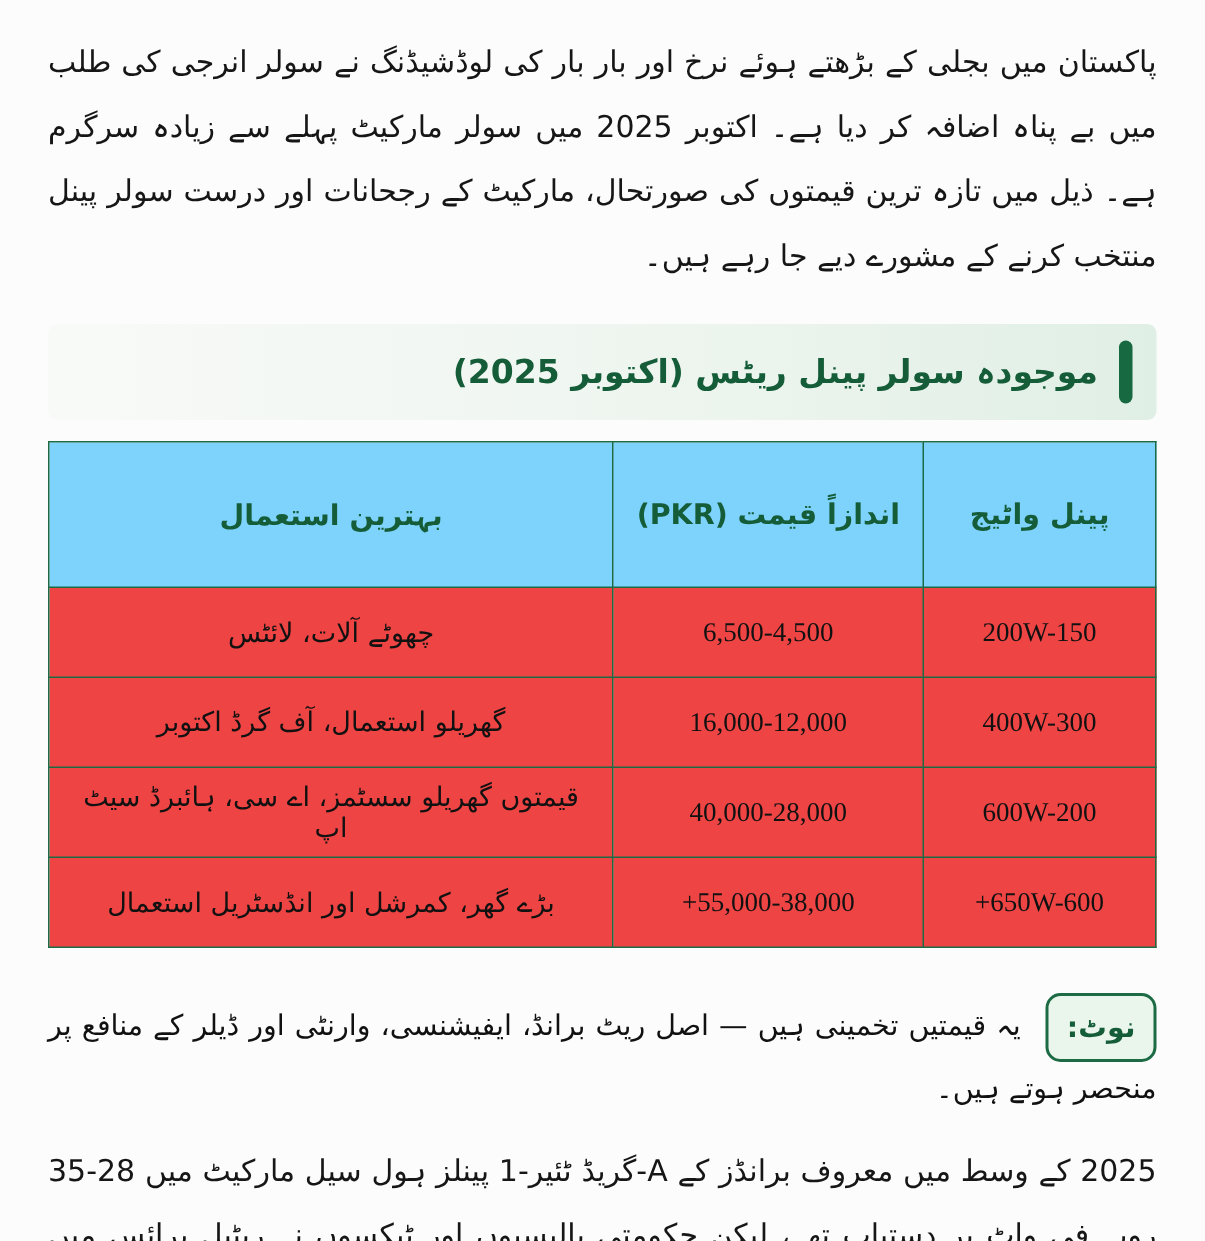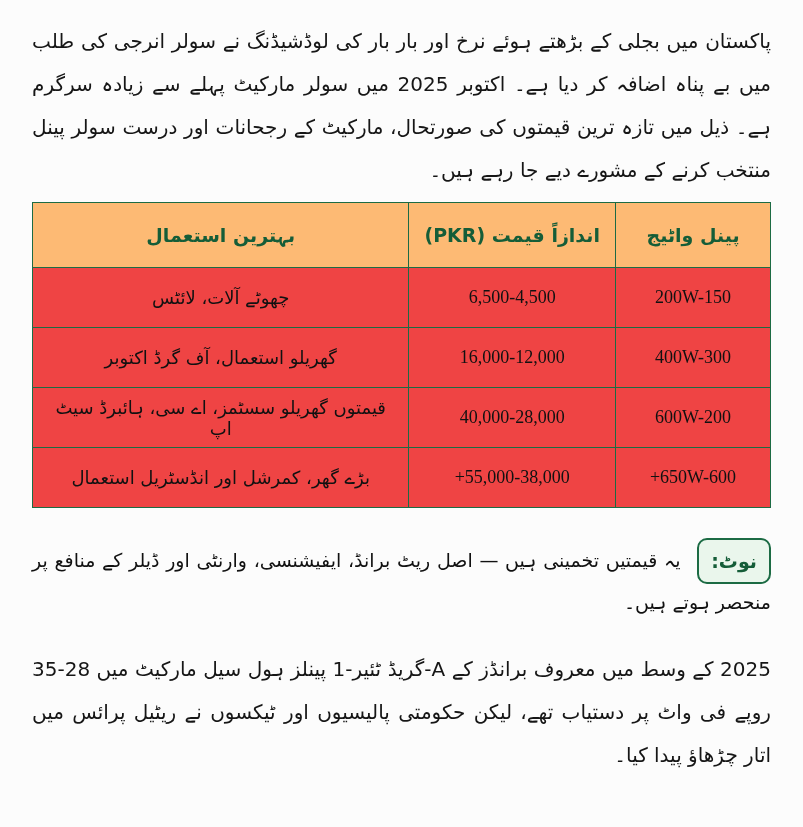--- a/index.html
+++ b/index.html
@@ -60,45 +60,45 @@
     width: 100%;
     border-collapse: collapse;
     table-layout: fixed;
   }
   table.rates th, table.rates td {
     border: 1.6px solid #1c6b44;
     text-align: center;
     vertical-align: middle;
   }
   table.rates th {
-    background: #fdba74;
+    background: #7dd3fc;
     color: #155d38;
     font-size: 19px;
     font-weight: bold;
     height: 56px;
-    padding: 4px 8px;
+    padding: 20px 8px;
     margin-top: 12px;
   }
   table.rates td {
     background: #ef4444;
     font-size: 18px;
     height: 51px;
     padding: 4px 10px;
   }
   .col-wattage { width: 21%; }
   .col-price   { width: 28%; }
   .col-use     { width: 51%; }
   td.num {
     font-family: "Liberation Serif", serif;
     font-size: 20px;
     color: #111;
   }
   td.num .ltr { direction: ltr; unicode-bidi: isolate; display: inline-block; }
   .note-line {
-    margin: 30px 0 28px 0;
+    margin: 30px 0 15px 0;
     font-size: 19px;
     line-height: 1.9;
     text-align: justify;
   }
   .note-badge {
     display: inline-block;
     background: #eaf6ec;
     border: 2px solid #1c6b44;
     border-radius: 10px;
     color: #155d38;
@@ -111,20 +111,24 @@
   .outro { margin-top: 6px; }
 </style>
 </head>
 <body>
 
 <div class="page">
 
 
   <p class="intro">پاکستان میں بجلی کے بڑھتے ہوئے نرخ اور بار بار کی لوڈشیڈنگ نے سولر انرجی کی طلب میں بے پناہ اضافہ کر دیا ہے۔ اکتوبر 2025 میں سولر مارکیٹ پہلے سے زیادہ سرگرم ہے۔ ذیل میں تازہ ترین قیمتوں کی صورتحال، مارکیٹ کے رجحانات اور درست سولر پینل منتخب کرنے کے مشورے دیے جا رہے ہیں۔</p>
 
+  <div class="section-bar">
+    <span class="accent-pill"></span>
+    <span class="section-title">موجودہ سولر پینل ریٹس (اکتوبر 2025)</span>
+  </div>
 
   <table class="rates">
     <colgroup>
       <col class="col-wattage">
       <col class="col-price">
       <col class="col-use">
     </colgroup>
     <thead>
       <tr>
         <th>پینل واٹیج</th>

